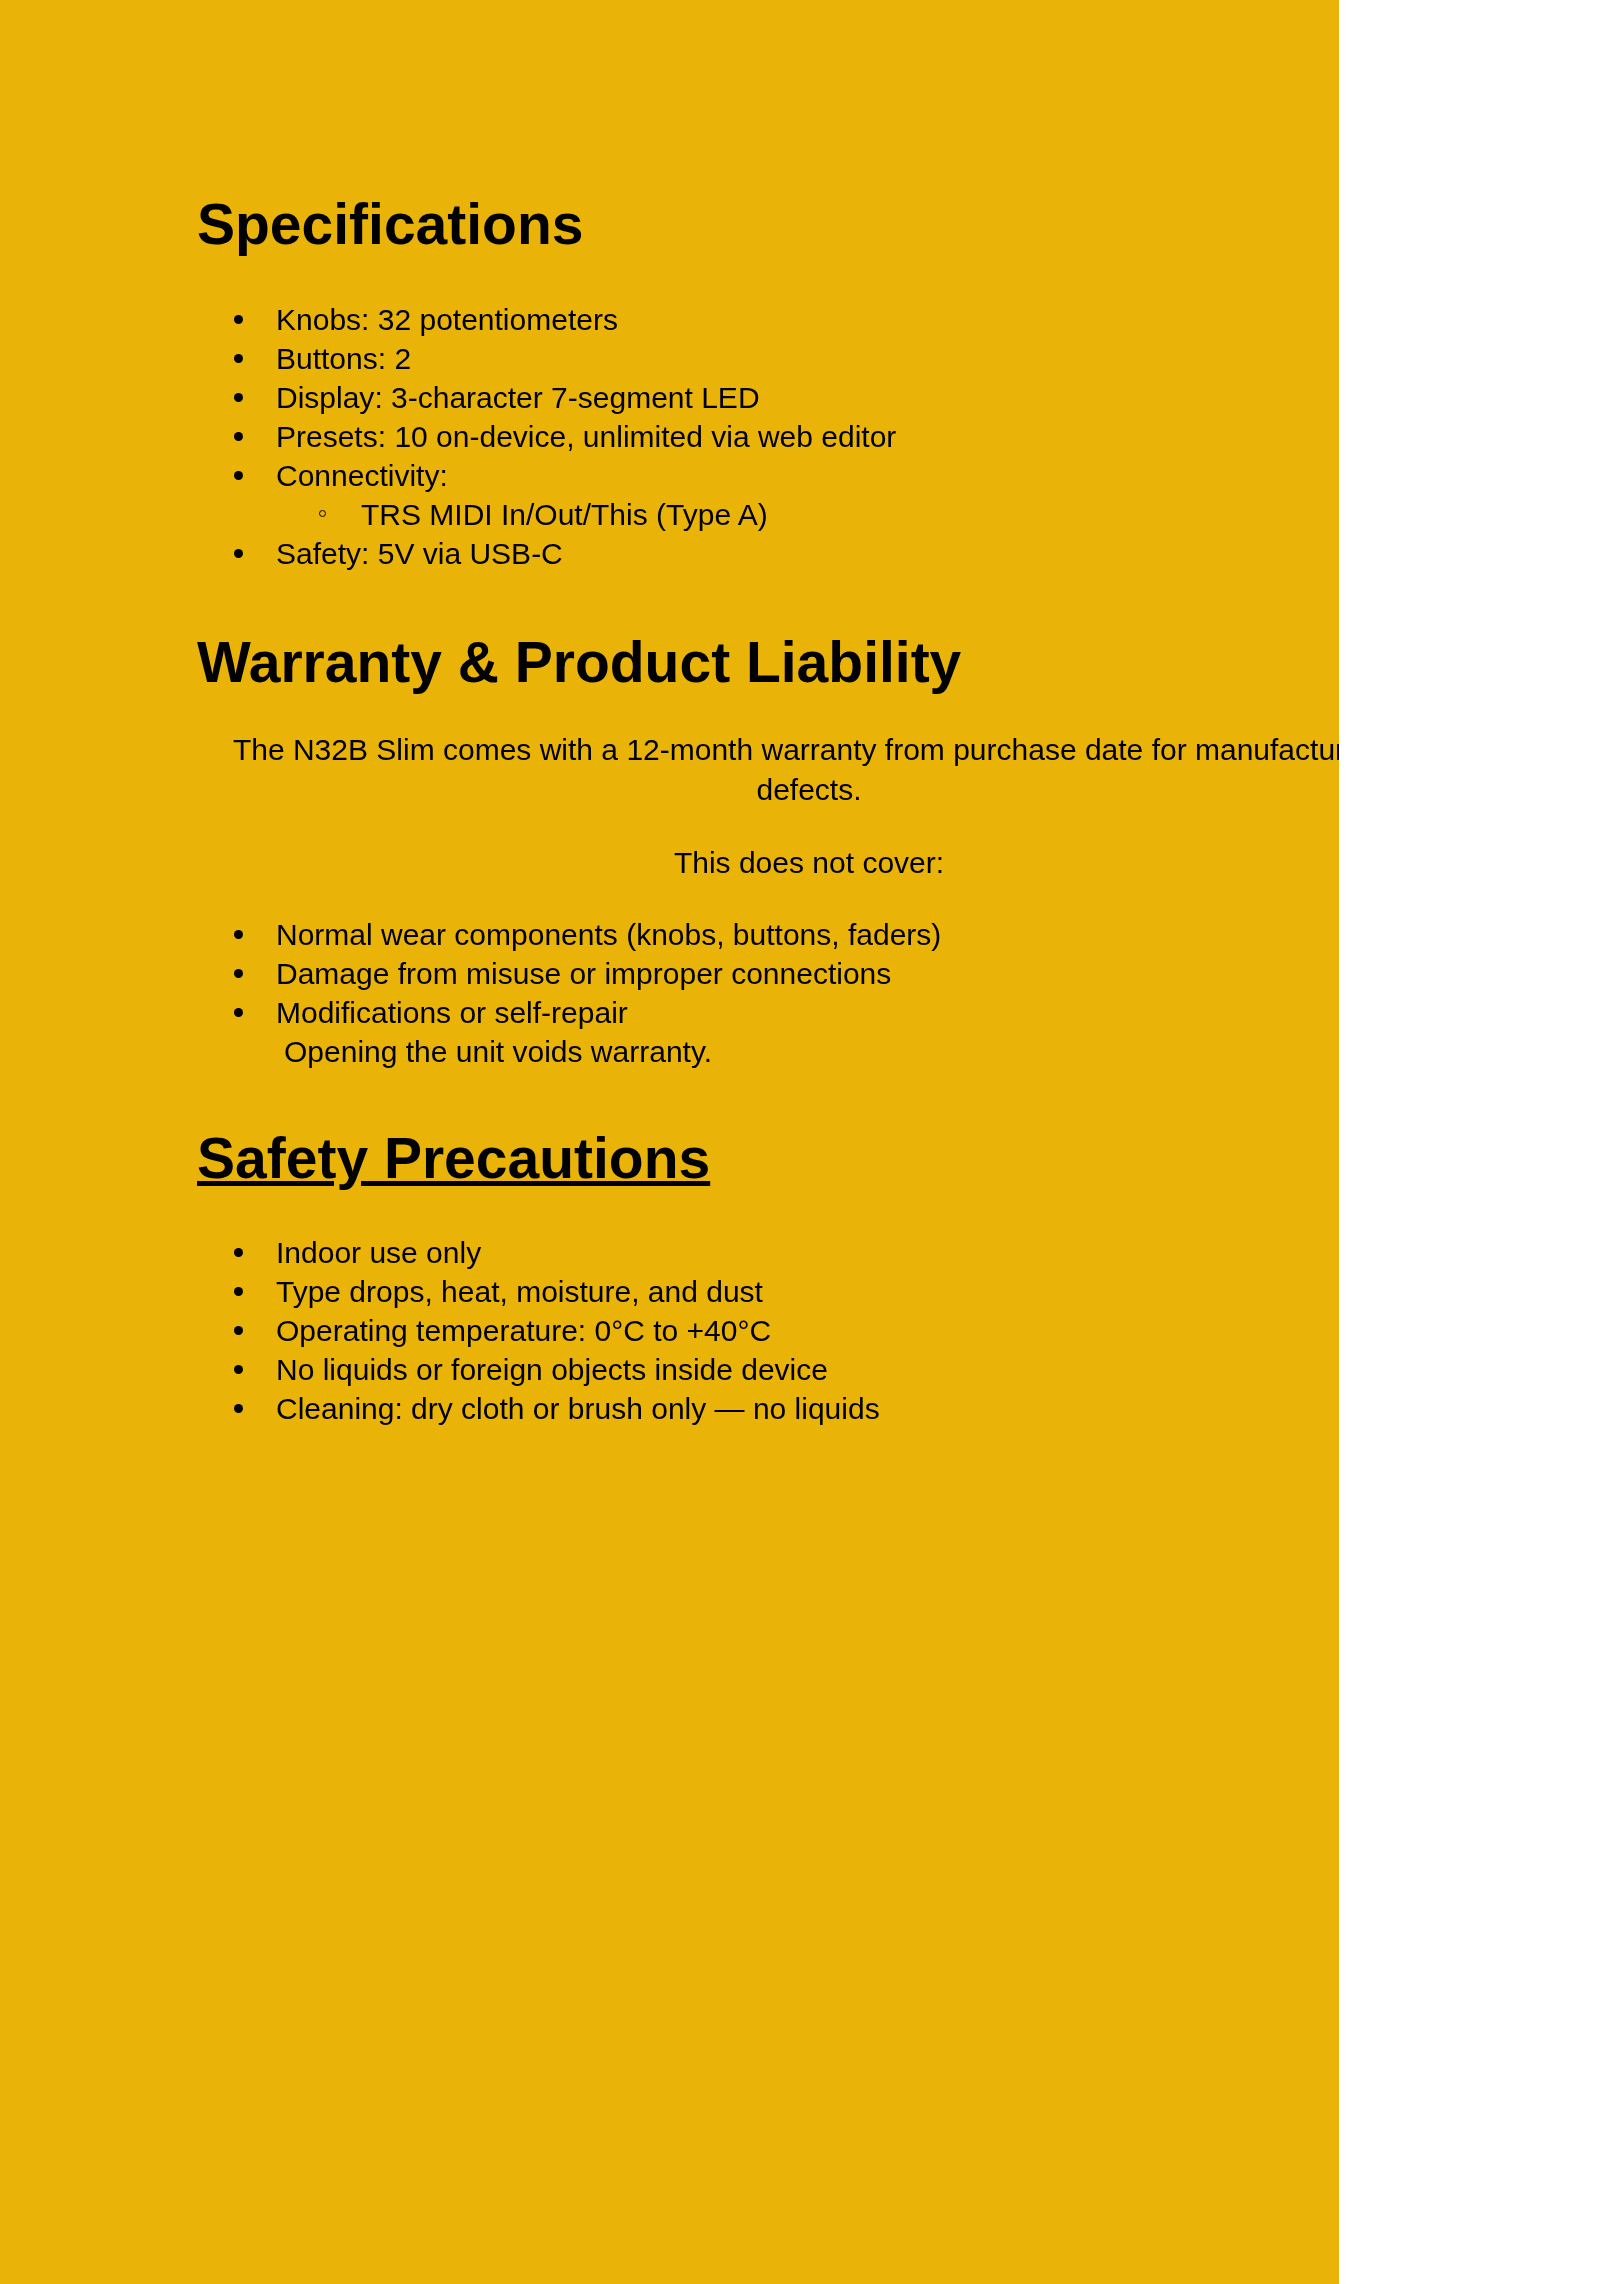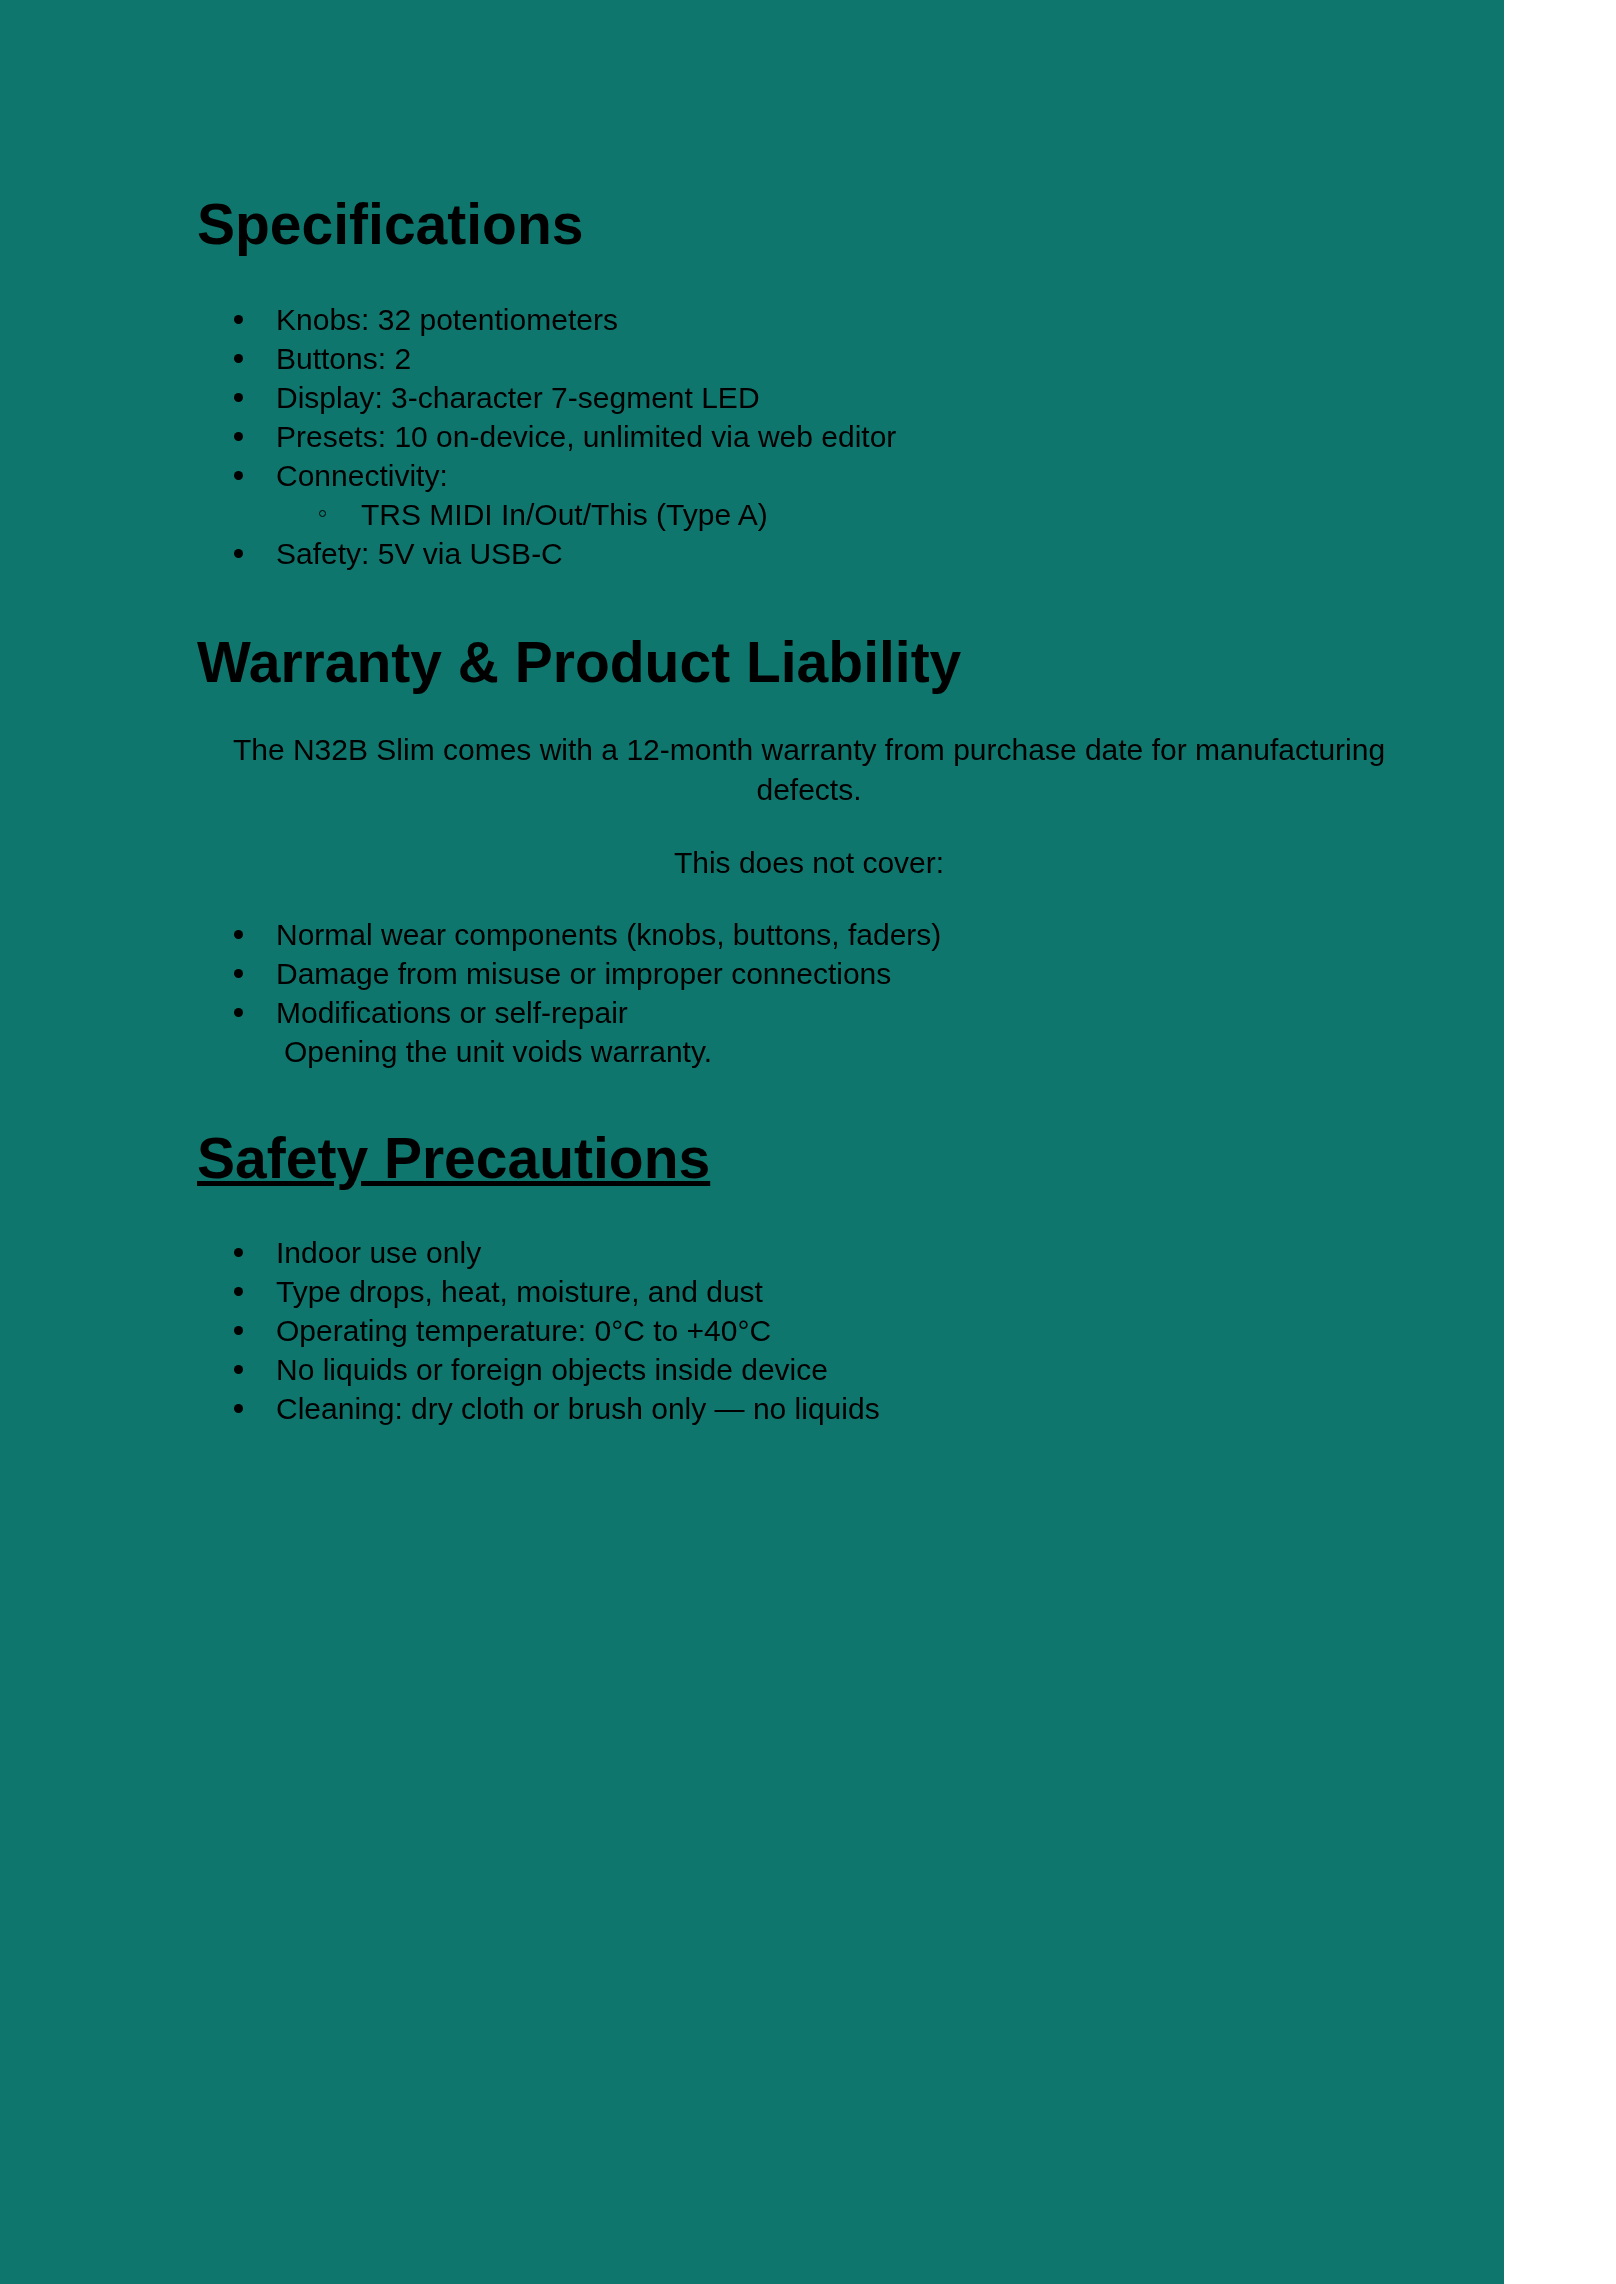--- a/index.html
+++ b/index.html
@@ -1,20 +1,20 @@
 <!DOCTYPE html>
 <html style="font-size:10.4px"><head>
 <meta charset="utf-8">
 <style>
   html, body { margin: 0; padding: 0; background: #ffffff; }
   .page {
     position: relative;
-    width: 1504px;
+    width: 1339px;
     height: 2284px;
-    background: #0f766e;
+    background: #eab308;
     color: #000000;
     font-family: "Liberation Sans", "DejaVu Sans", sans-serif;
     overflow: hidden;
   }
   .content {
     position: absolute;
     left: 197px;
     top: 0;
     width: 1224px;
     padding-top: 190px;

